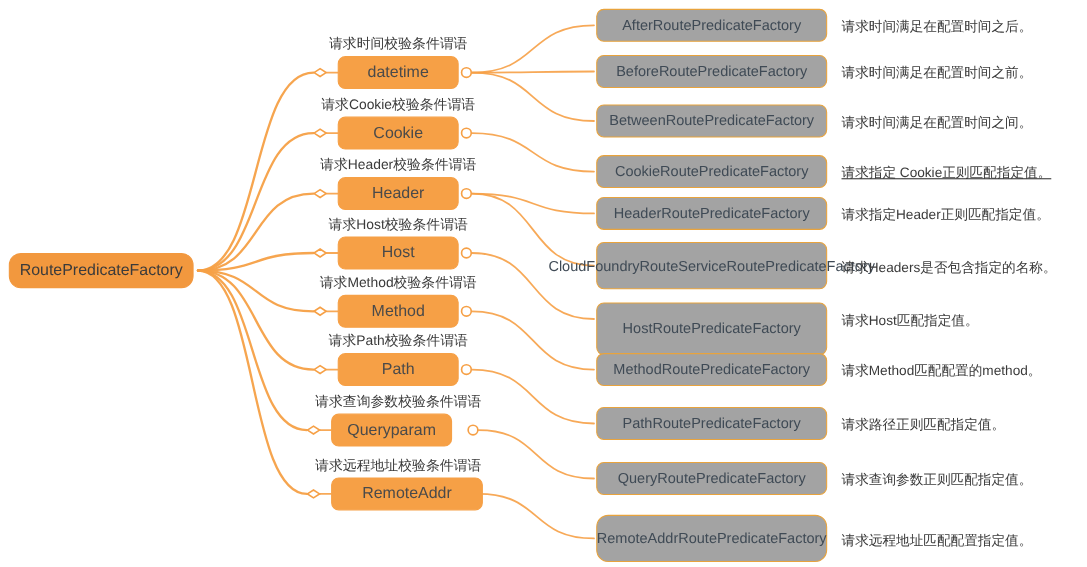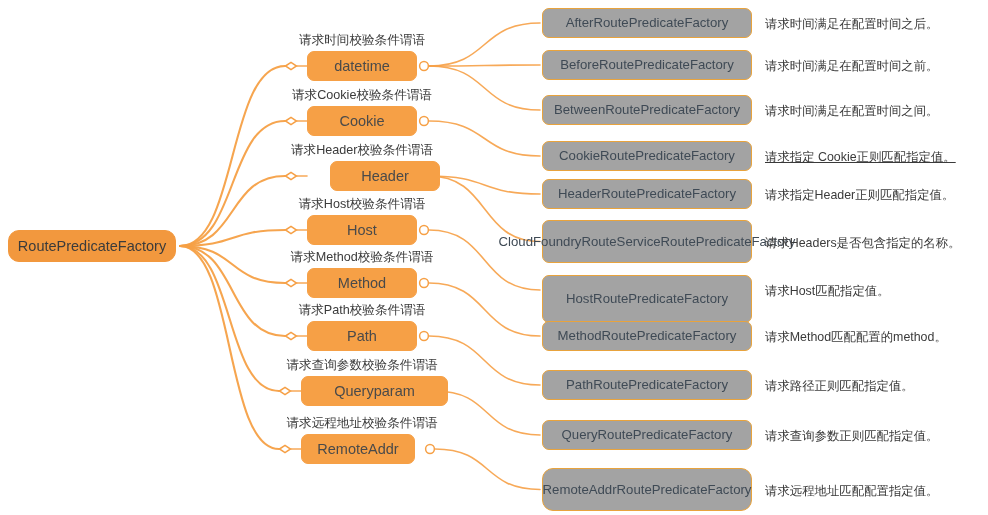--- a/index.html
+++ b/index.html
@@ -118,39 +118,39 @@
       <div class="desc" style="left: 765px; top: 16px;">请求时间满足在配置时间之后。</div>
       <div class="node l2" style="left: 542px; top: 50px; width: 210px; height: 30px;">BeforeRoutePredicateFactory</div>
       <div class="desc" style="left: 765px; top: 58px;">请求时间满足在配置时间之前。</div>
       <div class="node l2" style="left: 542px; top: 95px; width: 210px; height: 30px;">BetweenRoutePredicateFactory</div>
       <div class="desc" style="left: 765px; top: 103px;">请求时间满足在配置时间之间。</div>
       <div class="cap" style="left: 277px; top: 87px; width: 170px;">请求Cookie校验条件谓语</div>
       <div class="node l1" style="left: 307px; top: 106px; width: 110px; height: 30px;">Cookie</div>
       <div class="node l2" style="left: 542px; top: 141px; width: 210px; height: 30px;">CookieRoutePredicateFactory</div>
       <div class="desc" style="left: 765px; top: 149px; text-decoration: underline;">请求指定 Cookie正则匹配指定值。</div>
       <div class="cap" style="left: 277px; top: 142px; width: 170px;">请求Header校验条件谓语</div>
-      <div class="node l1" style="left: 307px; top: 161px; width: 110px; height: 30px; margin-left: 23px;">Header</div>
+      <div class="node l1" style="left: 307px; top: 161px; width: 110px; height: 30px;">Header</div>
       <div class="node l2" style="left: 542px; top: 179px; width: 210px; height: 30px;">HeaderRoutePredicateFactory</div>
       <div class="desc" style="left: 765px; top: 187px;">请求指定Header正则匹配指定值。</div>
       <div class="node l2 two-line" style="left: 542px; top: 220px; width: 210px; height: 43px;">CloudFoundryRouteServiceRoutePredicateFactory</div>
       <div class="desc" style="left: 765px; top: 235px;">请求Headers是否包含指定的名称。</div>
       <div class="cap" style="left: 277px; top: 196px; width: 170px;">请求Host校验条件谓语</div>
       <div class="node l1" style="left: 307px; top: 215px; width: 110px; height: 30px;">Host</div>
       <div class="node l2" style="left: 542px; top: 275px; width: 210px; height: 48px;">HostRoutePredicateFactory</div>
       <div class="desc" style="left: 765px; top: 283px;">请求Host匹配指定值。</div>
       <div class="cap" style="left: 277px; top: 249px; width: 170px;">请求Method校验条件谓语</div>
       <div class="node l1" style="left: 307px; top: 268px; width: 110px; height: 30px;">Method</div>
       <div class="node l2" style="left: 542px; top: 321px; width: 210px; height: 30px;">MethodRoutePredicateFactory</div>
       <div class="desc" style="left: 765px; top: 329px;">请求Method匹配配置的method。</div>
       <div class="cap" style="left: 277px; top: 302px; width: 170px;">请求Path校验条件谓语</div>
       <div class="node l1" style="left: 307px; top: 321px; width: 110px; height: 30px;">Path</div>
       <div class="node l2" style="left: 542px; top: 370px; width: 210px; height: 30px;">PathRoutePredicateFactory</div>
       <div class="desc" style="left: 765px; top: 378px;">请求路径正则匹配指定值。</div>
       <div class="cap" style="left: 271px; top: 357px; width: 182px;">请求查询参数校验条件谓语</div>
-      <div class="node l1" style="left: 301px; top: 376px; width: 147px; height: 30px;">Queryparam</div>
+      <div class="node l1" style="left: 301px; top: 376px; width: 110px; height: 30px;">Queryparam</div>
       <div class="node l2" style="left: 542px; top: 420px; width: 210px; height: 30px;">QueryRoutePredicateFactory</div>
       <div class="desc" style="left: 765px; top: 428px;">请求查询参数正则匹配指定值。</div>
       <div class="cap" style="left: 271px; top: 415px; width: 182px;">请求远程地址校验条件谓语</div>
-      <div class="node l1" style="left: 301px; top: 434px; width: 114px; height: 30px;">RemoteAddr</div>
+      <div class="node l1" style="left: 301px; top: 434px; width: 138px; height: 30px;">RemoteAddr</div>
       <div class="node l2 two-line" style="left: 542px; top: 468px; width: 210px; height: 43px; border-radius: 11px;">RemoteAddrRoutePredicateFactory</div>
       <div class="desc" style="left: 765px; top: 483px;">请求远程地址匹配配置指定值。</div>
     </div>
 </div>
 
 </body></html>

